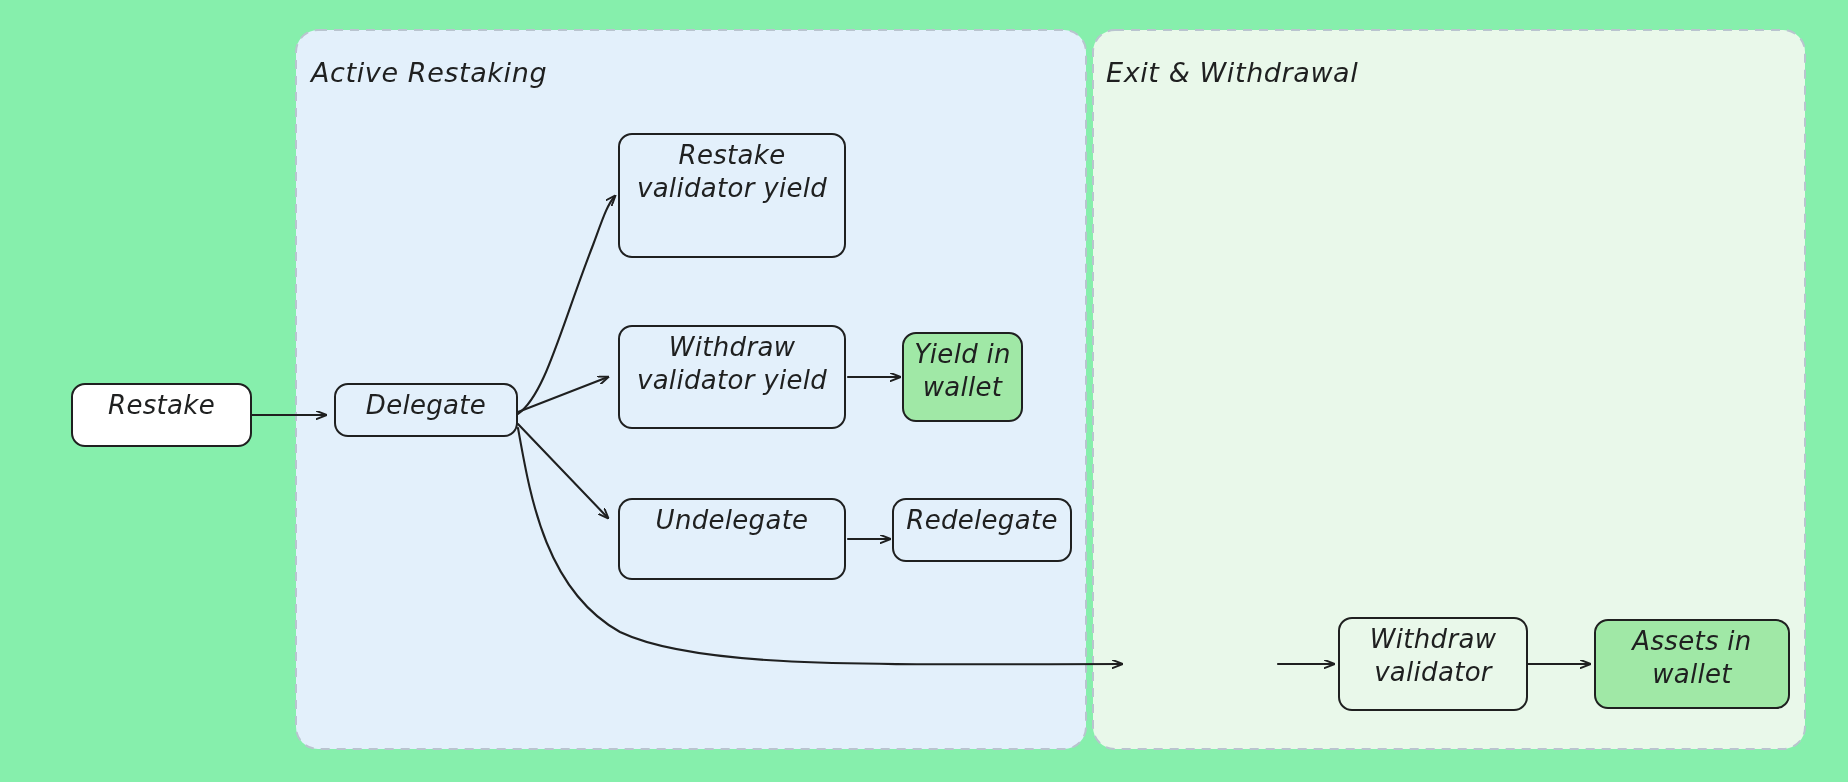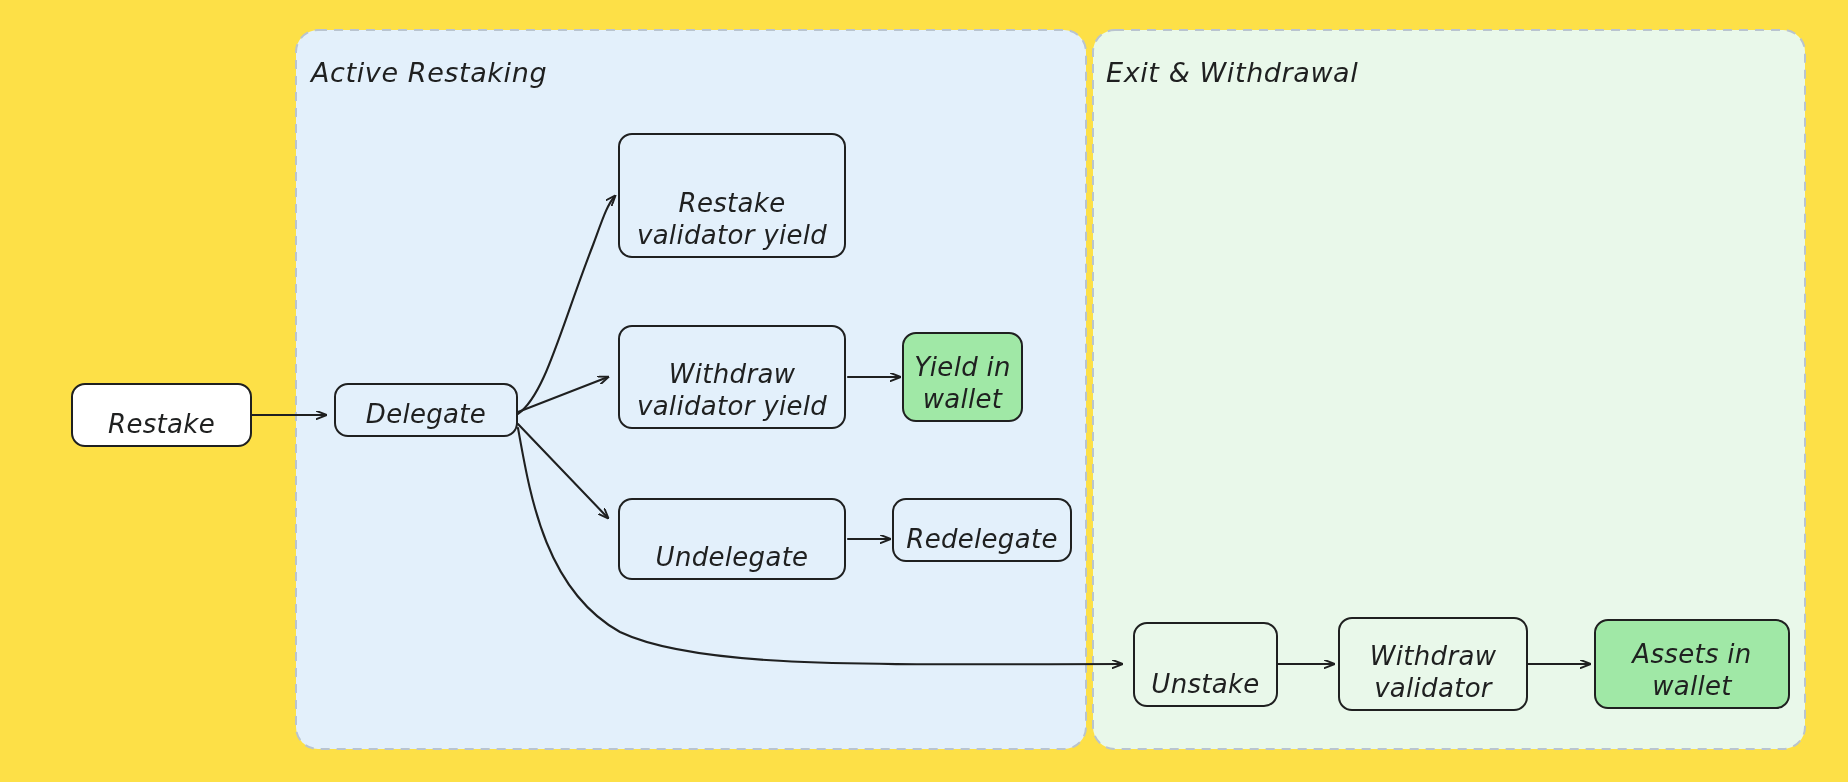--- a/index.html
+++ b/index.html
@@ -7,21 +7,21 @@
     padding: 0;
     background: #ffffff;
   }
   body {
     font-family: "DejaVu Sans", sans-serif;
   }
   #canvas {
     position: relative;
     width: 1848px;
     height: 782px;
-    background: #fde047;
+    background: #86efac;
     overflow: hidden;
   }
   svg.layer {
     position: absolute;
     top: 0;
     left: 0;
     width: 1848px;
     height: 782px;
     overflow: visible;
   }
@@ -31,21 +31,21 @@
     font-size: 27px;
     font-style: italic;
     color: #1f2020;
     white-space: nowrap;
     letter-spacing: 0.6px;
   }
   .node {
     position: absolute;
     box-sizing: border-box;
     display: flex;
-    align-items: flex-end;
+    align-items: flex-start;
     justify-content: center;
     text-align: center;
     border: 2.2px solid #1f2020;
     border-radius: 14px;
     font-family: "DejaVu Sans", sans-serif;
     font-size: 26px;
     font-style: italic;
     color: #1f2020;
     line-height: 1.26;
     letter-spacing: 0.3px;
@@ -112,23 +112,20 @@
   </div>
 
   <div class="node" style="left:618px; top:498px; width:228px; height:82px; background:#e3f0fb;">
     <span class="nlabel">Undelegate</span>
   </div>
 
   <div class="node" style="left:892px; top:498px; width:180px; height:64px; background:#e3f0fb;">
     <span class="nlabel">Redelegate</span>
   </div>
 
-  <div class="node" style="left:1133px; top:622px; width:145px; height:85px; background:#e9f8ea;">
-    <span class="nlabel">Unstake</span>
-  </div>
 
   <div class="node" style="left:1338px; top:617px; width:190px; height:94px; background:#e9f8ea;">
     <span class="nlabel">Withdraw
 validator</span>
   </div>
 
   <div class="node" style="left:1594px; top:619px; width:196px; height:90px; background:#a0e8a6;">
     <span class="nlabel">Assets in
 wallet</span>
   </div>

